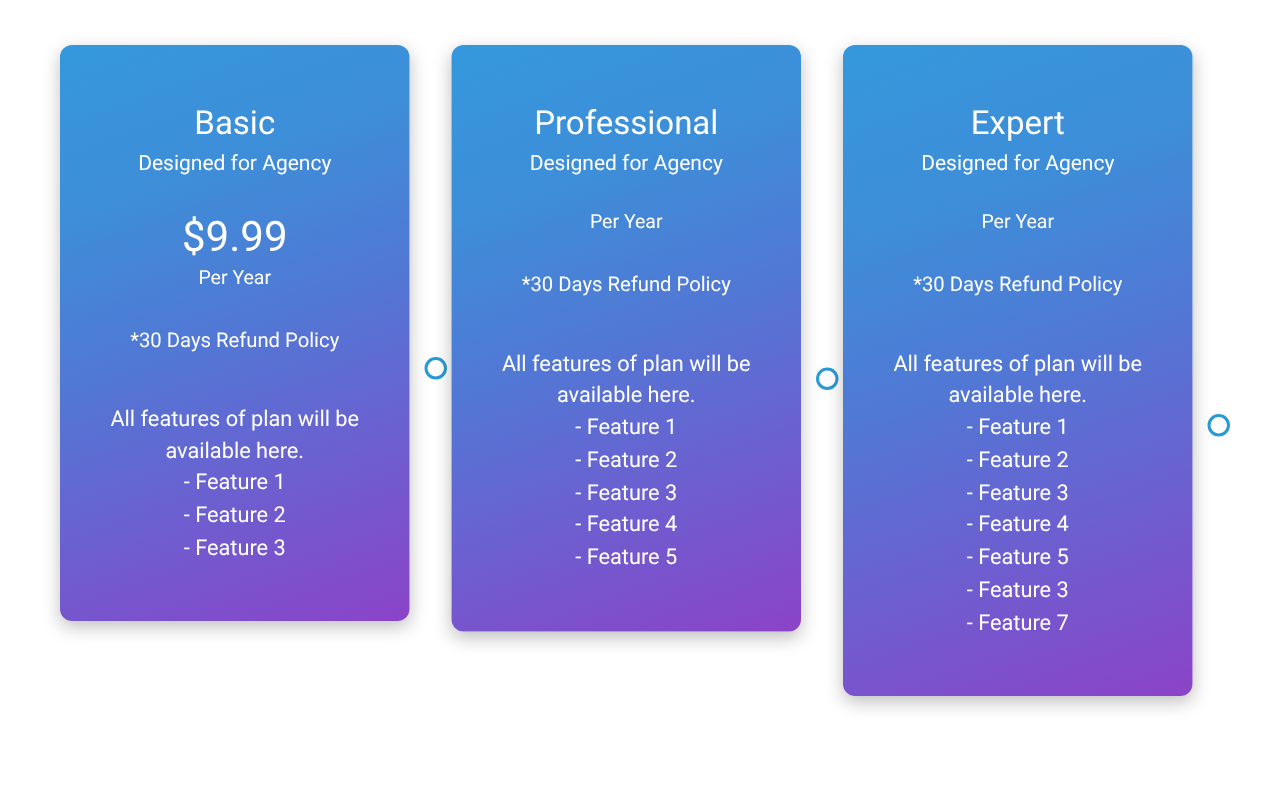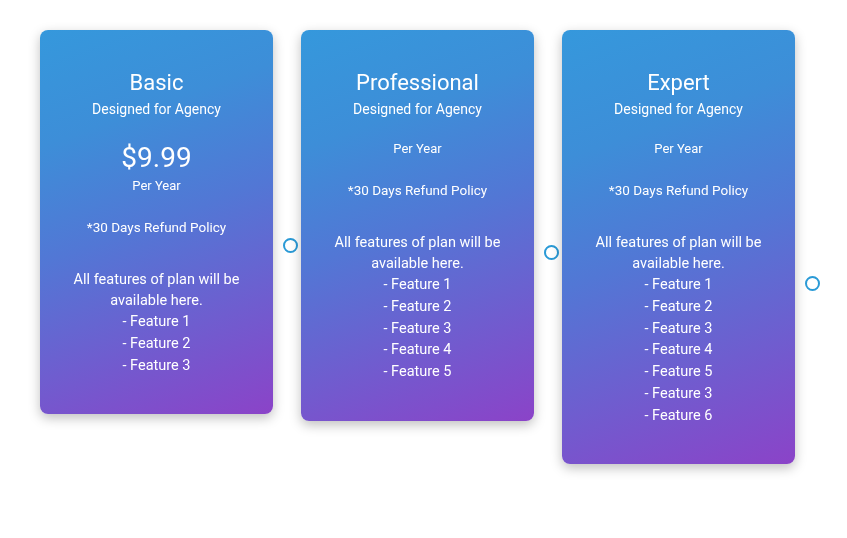--- a/index.html
+++ b/index.html
@@ -125,18 +125,18 @@
     <div class="plan-period">Per Year</div>
     <div class="plan-refund">*30 Days Refund Policy</div>
     <div class="plan-feature-intro">All features of plan will be available here.</div>
     <div class="plan-features">
       <div>- Feature 1</div>
       <div>- Feature 2</div>
       <div>- Feature 3</div>
       <div>- Feature 4</div>
       <div>- Feature 5</div>
       <div>- Feature 3</div>
-      <div>- Feature 6</div>
+      <div>- Feature 7</div>
     </div>
     <div class="nav-circle"></div>
   </div>
 
 </div>
 
 </body></html>

